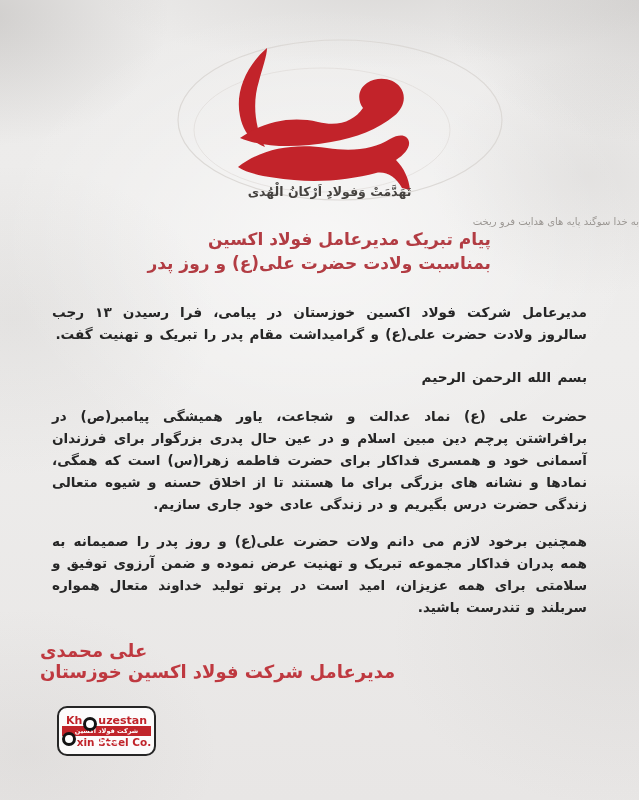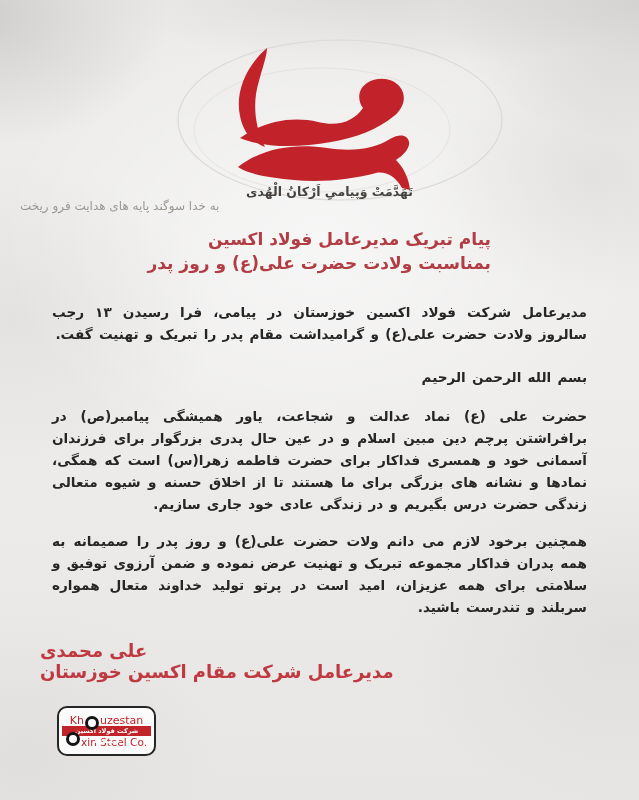--- a/index.html
+++ b/index.html
@@ -16,39 +16,39 @@
       radial-gradient(380px 280px at 97% 80%, rgba(170,166,163,.14), transparent 60%),
       radial-gradient(320px 240px at 4% 94%, rgba(170,166,163,.13), transparent 60%),
       linear-gradient(180deg,#ecebea 0%,#eeedec 45%,#e8e6e5 100%);
   }
   .calligraphy{position:absolute;left:150px;top:22px;width:360px;height:200px;overflow:visible;}
   .arabic-quote{
     position:absolute;top:183px;left:20px;right:0;text-align:center;
     font-weight:bold;font-size:12.5px;line-height:18px;color:#45423f;letter-spacing:.3px;
   }
   .quote-translation{
-    position:absolute;top:200px;left:20px;right:0;text-align:left;
-    font-size:12px;line-height:12px;color:#9b9793;
+    position:absolute;top:216px;left:20px;right:0;text-align:right;
+    font-size:10px;line-height:12px;color:#9b9793;
   }
   .title{position:absolute;top:227px;right:148px;color:#b23c43;font-weight:bold;
     font-size:17px;line-height:24px;}
   .body-block{position:absolute;top:289px;right:40px;left:40px;color:#262626;}
   .body-block p{margin:12px;text-align:justify;font-weight:bold;font-size:13.6px;line-height:22px;word-spacing:1.5px;}
   .lead{margin-bottom:21px !important;}
   .bismillah{text-align:center;margin-bottom:17px !important;}
   .para-1{margin-bottom:15px !important;}
   .para-2{margin-bottom:19px !important;}
   .para-3{margin-bottom:22px !important;}
   .signature{text-align:left;color:#bf3940;font-weight:bold;font-size:18px;line-height:21px;}
   .logo{
     position:absolute;left:57px;top:706px;width:99px;height:50px;box-sizing:border-box;
     background:#fcfbfb;border:2px solid #262626;border-radius:10px;direction:ltr;
     display:flex;flex-direction:column;align-items:center;justify-content:center;padding:2px 3px;
   }
-  .logo-row{display:flex;align-items:center;justify-content:center;color:#c0242a;font-weight:normal;white-space:nowrap;}
+  .logo-row{display:flex;align-items:flex-start;justify-content:center;color:#c0242a;font-weight:bold;white-space:nowrap;}
   .logo-row1{font-size:11px;line-height:13px;height:13px;}
   .logo-row2{font-size:10.5px;line-height:14px;height:14px;}
   .ring{display:inline-block;width:8px;height:8px;border:3.5px solid #141414;border-radius:50%;
     background:#fff;position:relative;z-index:2;}
   .logo-row1 .ring{top:3px;margin:0 1px;}
   .logo-row2 .ring{top:-3px;margin-right:1px;}
   .logo-banner{
     position:relative;z-index:1;background:#c0242a;color:#fff;direction:rtl;
     font-size:6.5px;line-height:10px;height:10px;width:100%;text-align:center;font-weight:bold;margin:-1px 0;
   }
@@ -60,36 +60,36 @@
 
   <svg class="calligraphy" viewBox="0 0 360 200">
     <title>علی</title>
     <ellipse cx="190" cy="98" rx="162" ry="80" fill="none" stroke="#dcd9d6" stroke-width="1.2"></ellipse>
     <ellipse cx="172" cy="108" rx="128" ry="62" fill="none" stroke="#dfdcd9" stroke-width="1" opacity="0.7"></ellipse>
     <path d="M117,26 C96,44 85,70 90,94 C93,110 102,120 115,125 C105,106 102,81 109,59 C112,47 117,34 117,26 Z" fill="#c2232a"></path>
     <path d="M90,116 C114,99 142,94 168,100 C189,105 204,99 213,86 C207,78 208,67 217,61 C228,54 243,56 250,65 C257,74 254,86 244,94 C228,107 206,116 181,120 C148,126 114,126 90,116 Z" fill="#c2232a"></path>
     <path d="M88,145 C112,126 145,121 177,126 C203,130 224,127 240,117 C250,111 258,113 259,120 C260,126 254,133 246,138 C254,146 259,157 260,168 L252,166 C246,155 236,149 226,151 C203,157 172,161 144,158 C122,156 100,153 88,145 Z" fill="#c2232a"></path>
   </svg>
 
-  <div class="arabic-quote">تَهَدَّمَتْ وَپیامیِ اَرْکانُ الْهُدی</div>
+  <div class="arabic-quote">تَهَدَّمَتْ وَفولادِ اَرْکانُ الْهُدی</div>
   <div class="quote-translation">به خدا سوگند پایه های هدایت فرو ریخت</div>
 
   <div class="title">
     <div>پیام تبریک مدیرعامل فولاد اکسین</div>
     <div>بمناسبت ولادت حضرت علی(ع) و روز پدر</div>
   </div>
 
   <div class="body-block">
     <p class="lead">مدیرعامل شرکت فولاد اکسین خوزستان در پیامی، فرا رسیدن ۱۳ رجب سالروز ولادت حضرت علی(ع) و گرامیداشت مقام پدر را تبریک و تهنیت گفت.</p>
     <p class="bismillah">بسم الله الرحمن الرحیم</p>
     <p class="para-1">حضرت علی (ع) نماد عدالت و شجاعت، یاور همیشگی پیامبر(ص) در برافراشتن پرچم دین مبین اسلام و در عین حال پدری بزرگوار برای فرزندان آسمانی خود و همسری فداکار برای حضرت فاطمه زهرا(س) است که همگی، نمادها و نشانه های بزرگی برای ما هستند تا از اخلاق حسنه و شیوه متعالی زندگی حضرت درس بگیریم و در زندگی عادی خود جاری سازیم.</p>
     <p class="para-3">همچنین برخود لازم می دانم ولات حضرت علی(ع) و روز پدر را صمیمانه به همه پدران فداکار مجموعه تبریک و تهنیت عرض نموده و ضمن آرزوی توفیق و سلامتی برای همه عزیزان، امید است در پرتو تولید خداوند متعال همواره سربلند و تندرست باشید.</p>
     <div class="signature">
       <div>علی محمدی</div>
-      <div>مدیرعامل شرکت مقام اکسین خوزستان</div>
+      <div>مدیرعامل شرکت فولاد اکسین خوزستان</div>
     </div>
   </div>
 
   <div class="logo">
     <div class="logo-row logo-row1">
       <span>Kh</span>
         <span class="ring"></span>
         <span>uzestan</span>
     </div>
     <div class="logo-banner">شرکت فولاد اکسین صمیمانه</div>

